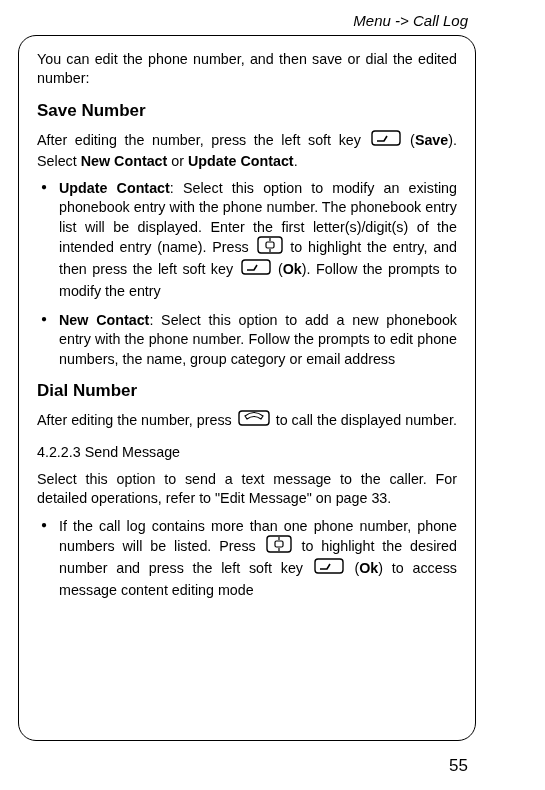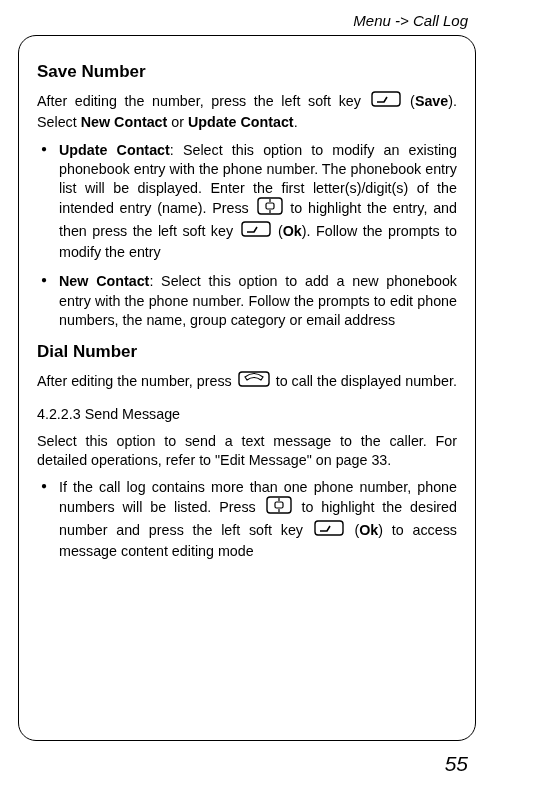--- a/index.html
+++ b/index.html
@@ -75,34 +75,34 @@
     display: inline-block;
     vertical-align: middle;
     margin: 0 2px;
     position: relative;
     top: -1px;
   }
   .page-num {
     position: absolute;
     bottom: 14px;
     right: 26px;
-    font-style: italic;
-    font-size: 21px;
+    font-size: 17px;
   }
 </style>
 </head>
 <body>
 
 <div class="page">
 
   <div class="header-path">Menu -&gt; Call Log</div>
 
   <div class="content-frame">
 
 
+    <div class="para body-text">You can edit the phone number, and then save or dial the edited number:</div>
 
     <div class="section-head">Save Number</div>
 
     <div class="para body-text">
       <span>After editing the number, press the left soft key </span>
       <span class="icon">
         <svg width="30" height="16" viewBox="0 0 30 16">
           <rect x="1" y="1" width="28" height="14" rx="3" ry="3" fill="none" stroke="#000" stroke-width="1.4"></rect>
           <path d="M 6 11 L 13 11 L 16 6" fill="none" stroke="#000" stroke-width="1.6"></path>
         </svg>

